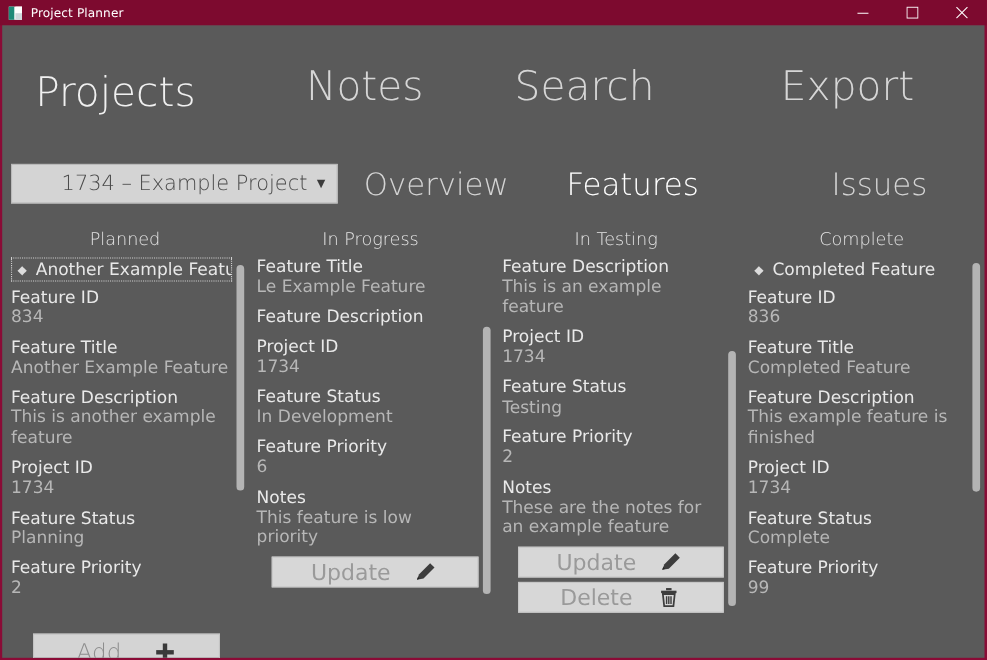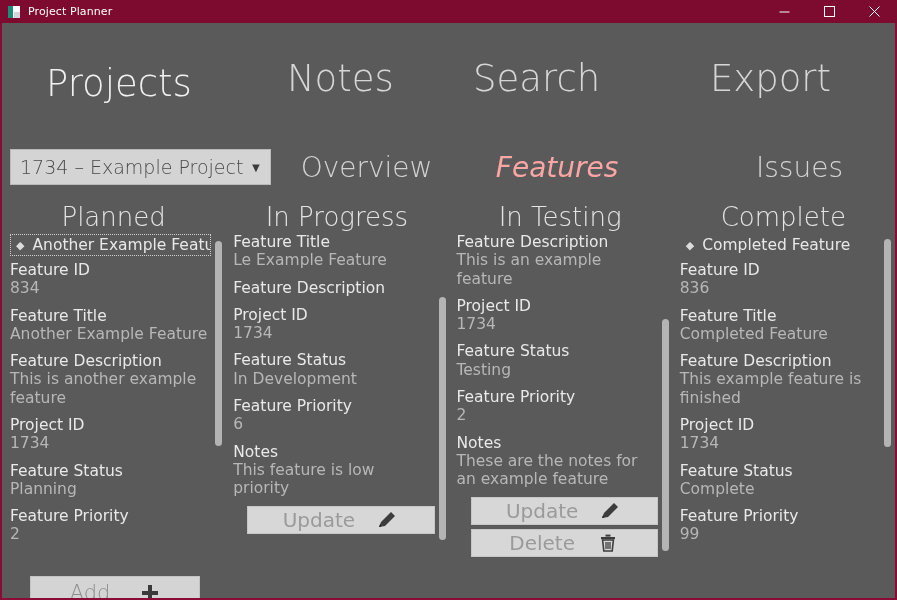--- a/index.html
+++ b/index.html
@@ -62,66 +62,66 @@
     flex: 1 1 0;
     display: flex; align-items: center;
   }
   .topnav-label {
     font-family: "DejaVu Sans", sans-serif;
     font-size: 37px;
     font-weight: 300;
     color: #d6d6d6;
     white-space: nowrap;
   }
-  .topnav-cell.first { justify-content: flex-start; padding-left: 44px; margin-top: 11px; }
+  .topnav-cell.first { justify-content: flex-start; padding-left: 30px; margin-top: 11px; }
   .topnav-cell.mid   { justify-content: center; }
   .topnav-cell.last  { justify-content: flex-end; padding-right: 64px; }
   .topnav-label.active { color: #f0f0f0; }
 
   
   #subnav {
     height: 68px;
     display: flex; align-items: center;
   }
   .subnav-cell {
     flex: 1 1 0;
     display: flex; align-items: center; justify-content: center;
   }
   .subnav-cell.first { justify-content: flex-start; padding-left: 8px; }
   .subnav-cell.last  { justify-content: flex-end;  padding-right: 52px; }
   .subnav-label {
     font-size: 28px; font-weight: 300;
     color: #d3d3d3; white-space: nowrap;
   }
-  .subnav-label.active { color: #fca5a5; font-style: italic; }
+  .subnav-label.active { color: #ffffff; }
 
   #project-select {
     background: #d4d4d4;
     border: 1px solid #b9b9b9;
     height: 36px;
     min-width: 232px;
     display: flex; align-items: center;
     padding: 0 8px 0 9px;
     color: #4a4a4a;
     font-size: 19px; font-weight: 300;
     white-space: nowrap;
     cursor: pointer;
   }
-  #project-select .sel-text { flex: 1 1 auto; }
+  #project-select .sel-text { flex: 1 1 auto; margin-left: 36px; }
   #project-select .sel-caret { margin-left: 6px; font-size: 13px; line-height: 1; color: #3b3b3b; }
 
   
   #colheaders {
     height: 32px;
     display: flex;
   }
   .colheader {
     flex: 1 1 0;
     display: flex; align-items: center; justify-content: center;
-    font-size: 26px; font-weight: 300;
+    font-size: 16px; font-weight: 300;
     color: #e4e4e4;
   }
 
   
   #board {
     display: flex;
     height: 330px;
     padding: 0;
   }
   .column {

